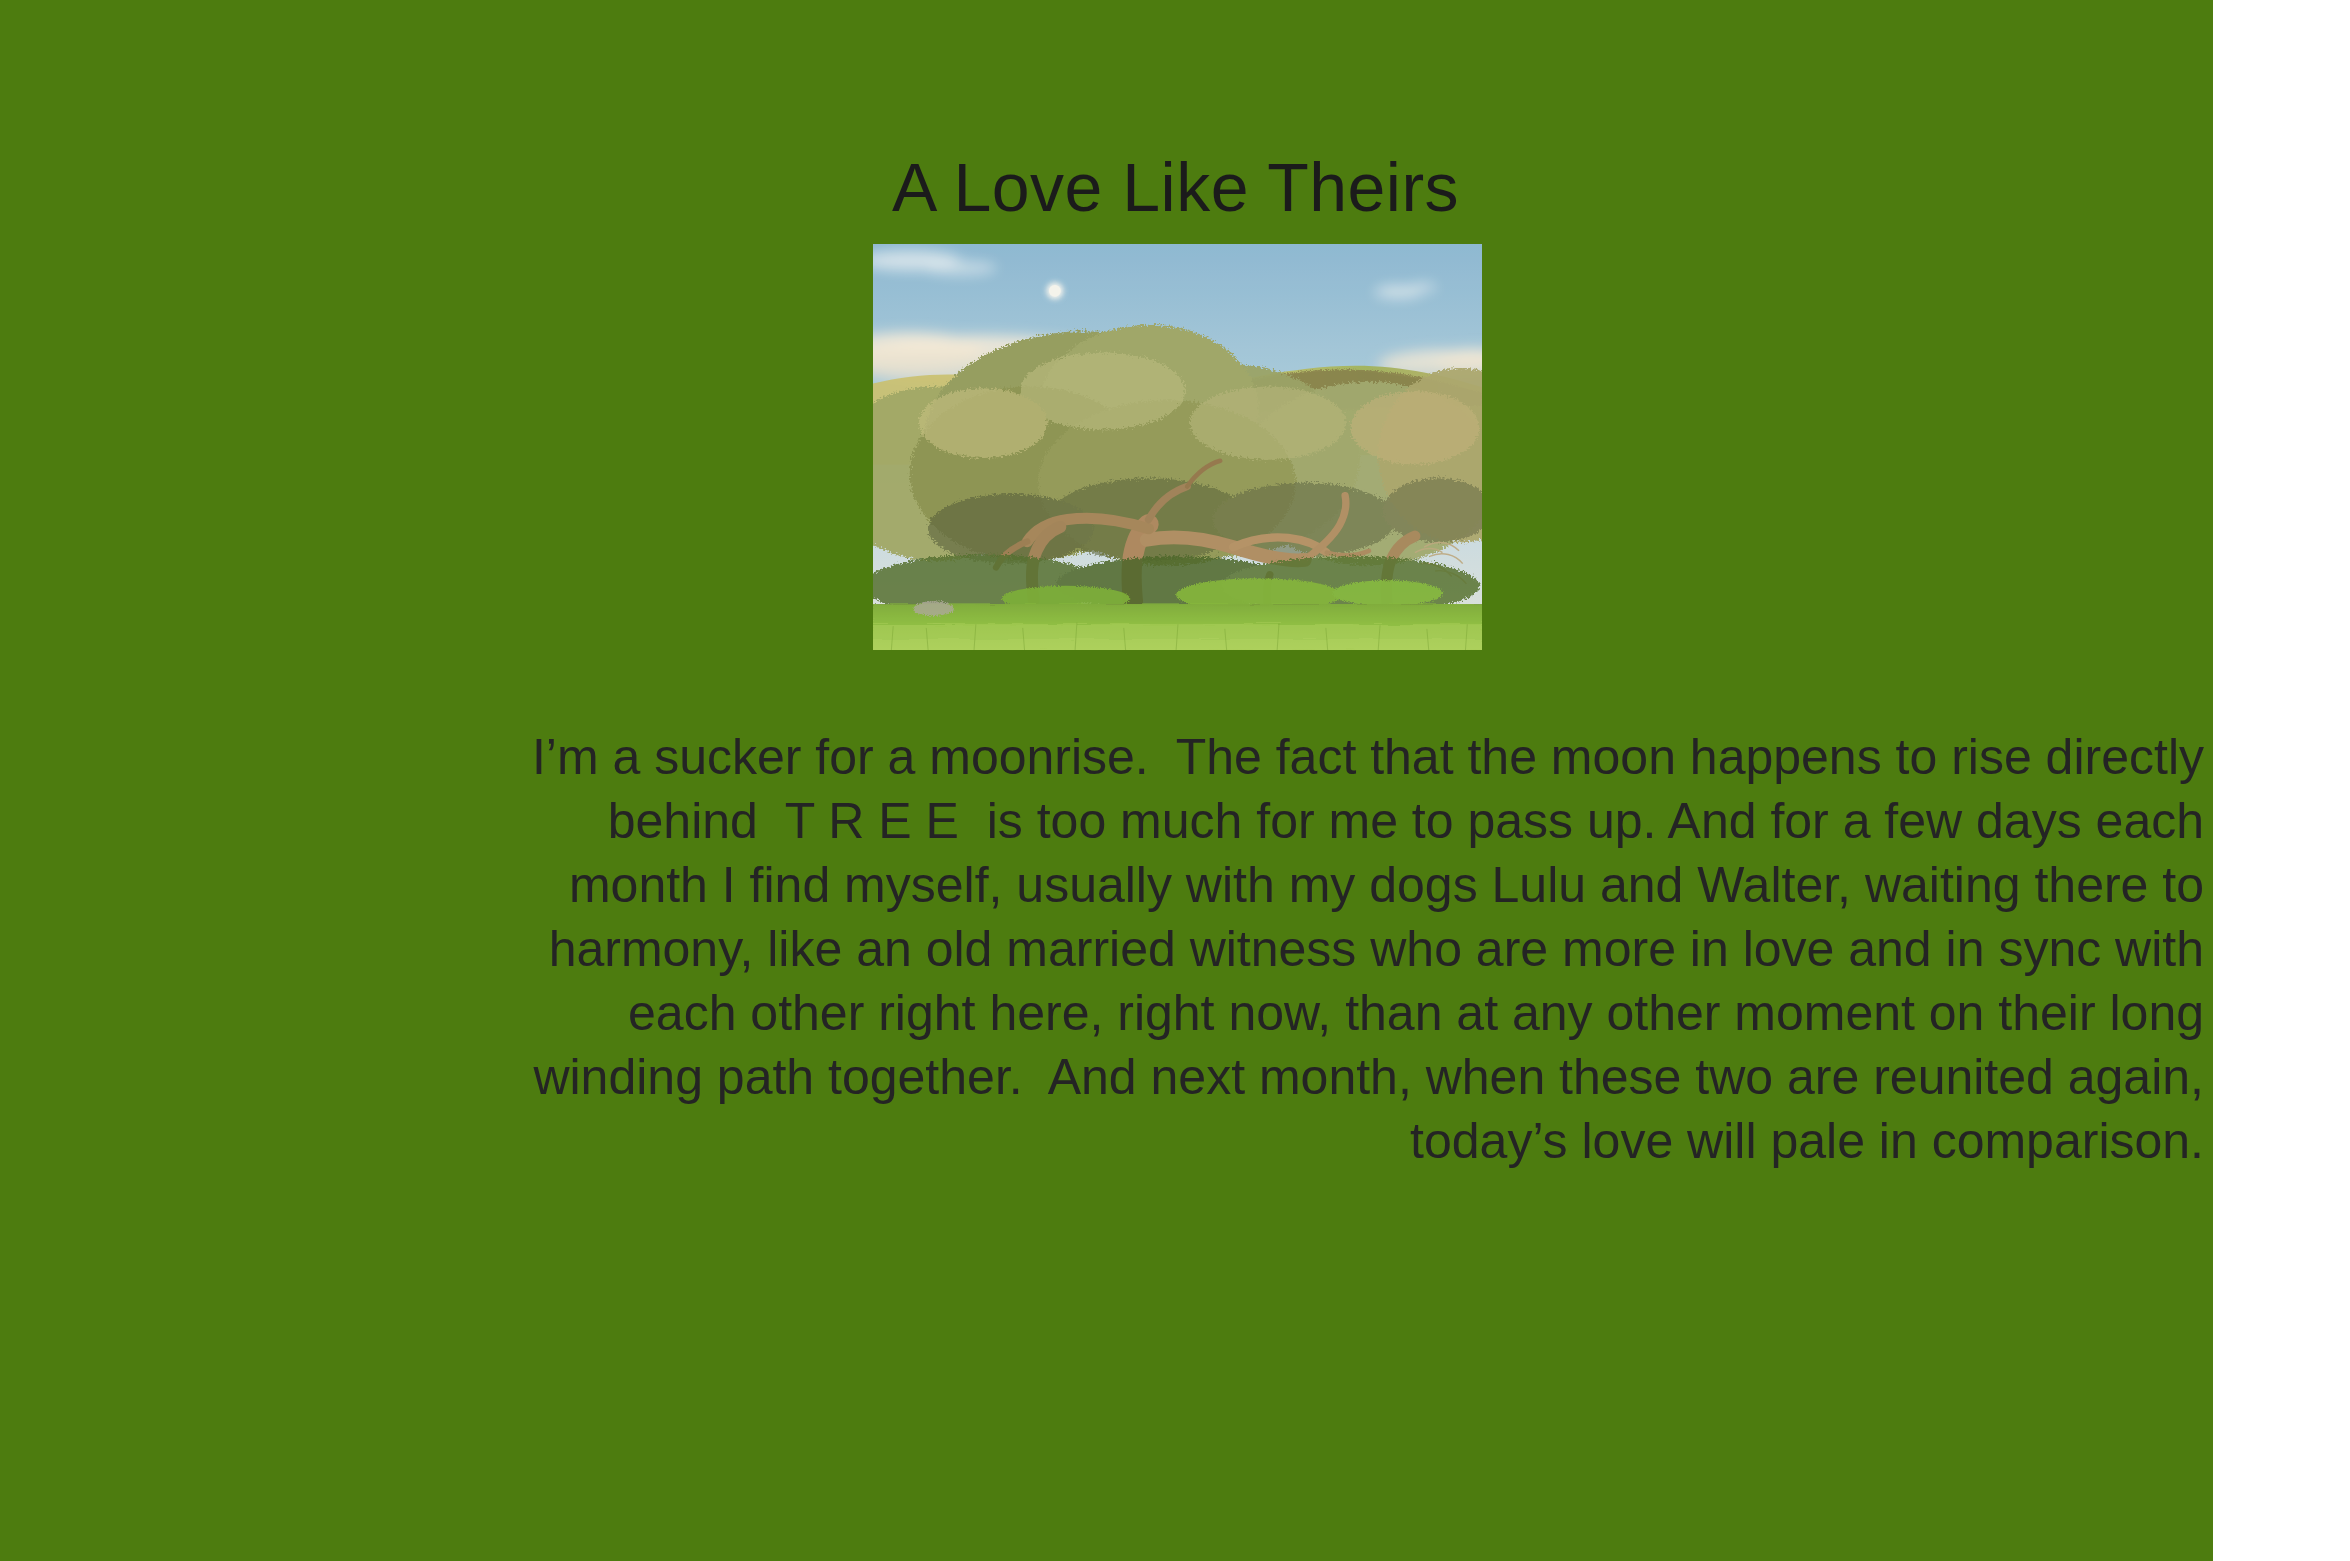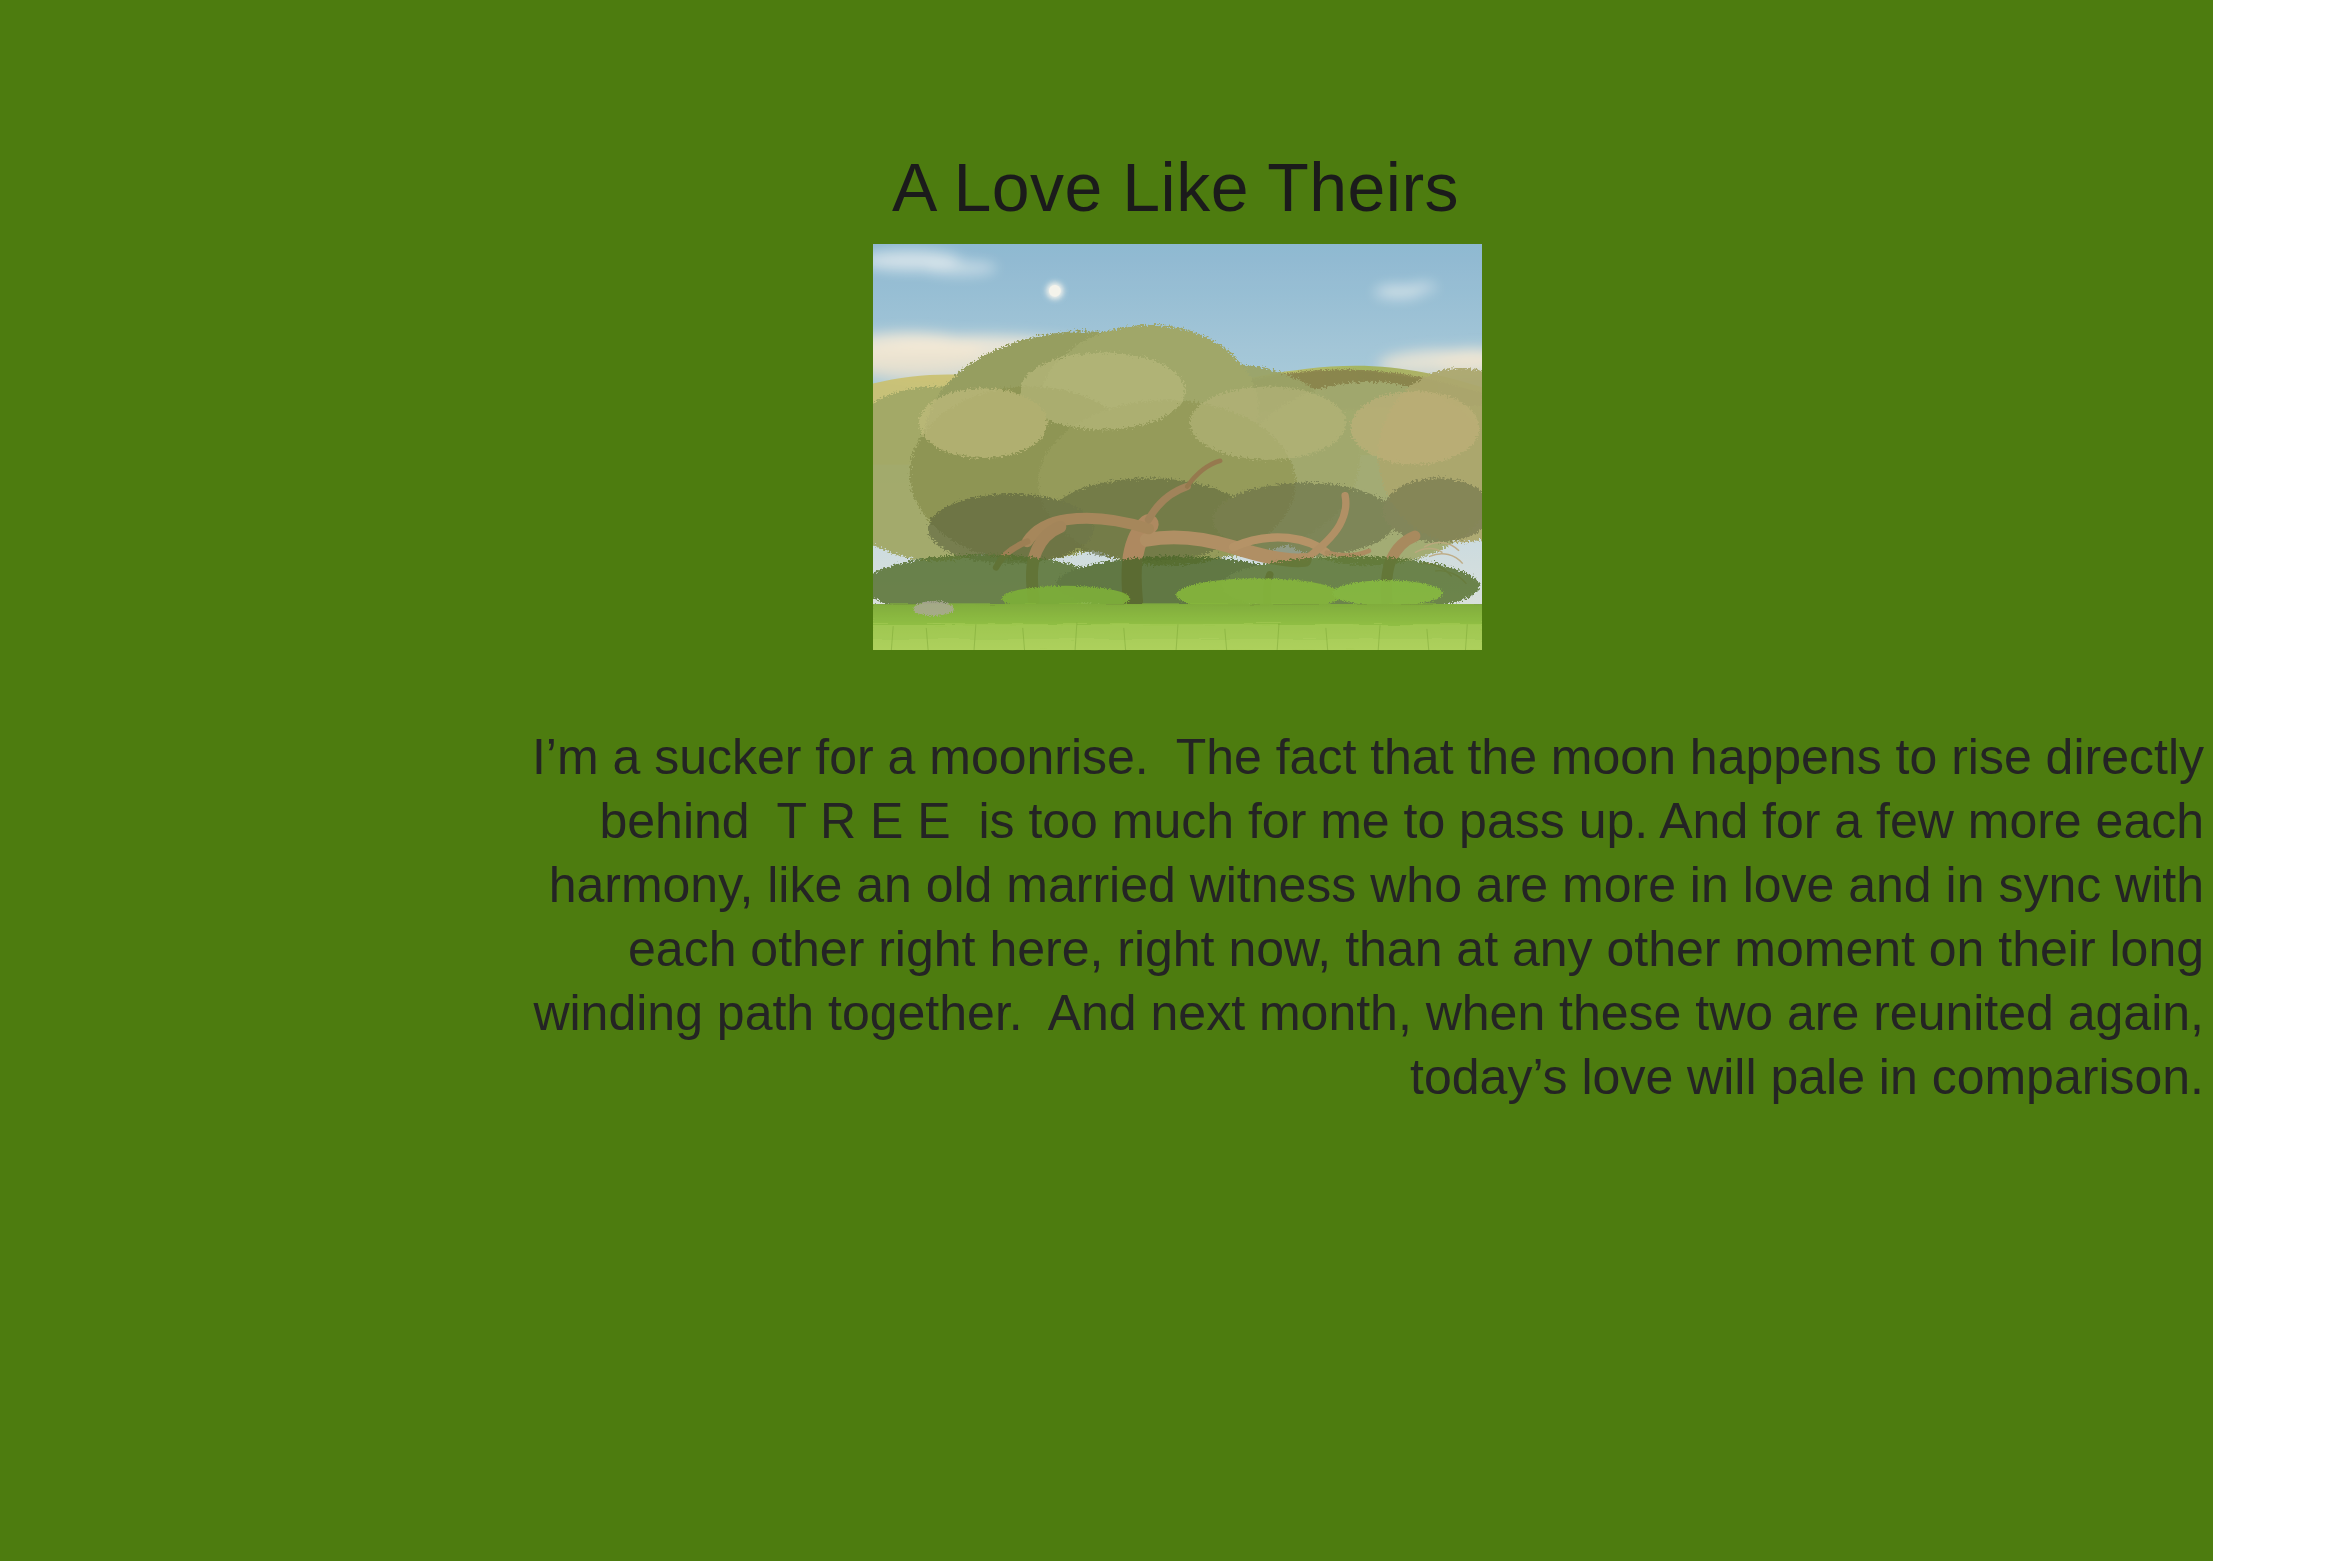--- a/index.html
+++ b/index.html
@@ -230,21 +230,22 @@
       </g>
 
       <ellipse cx="66" cy="397" rx="22" ry="8" fill="#a8a69a" opacity="0.8" filter="url(#rough)"></ellipse>
 
       <rect x="0" y="0" width="663" height="442" fill="#ffd9a0" opacity="0.07"></rect>
     </svg>
   </div>
 
   <div class="body-copy">
     <span class="line">I’m a sucker for a moonrise.  The fact that the moon happens to rise directly</span>
-    <span class="line">behind  T R E E  is too much for me to pass up. And for a few more each</span>
+    <span class="line">behind  T R E E  is too much for me to pass up. And for a few days each</span>
+    <span class="line">month I find myself, usually with my dogs Lulu and Walter, waiting there to</span>
     <span class="line">harmony, like an old married witness who are more in love and in sync with</span>
     <span class="line">each other right here, right now, than at any other moment on their long</span>
     <span class="line">winding path together.  And next month, when these two are reunited again,</span>
     <span class="line">today’s love will pale in comparison.</span>
   </div>
 
 </div>
 
 
 </body></html>

